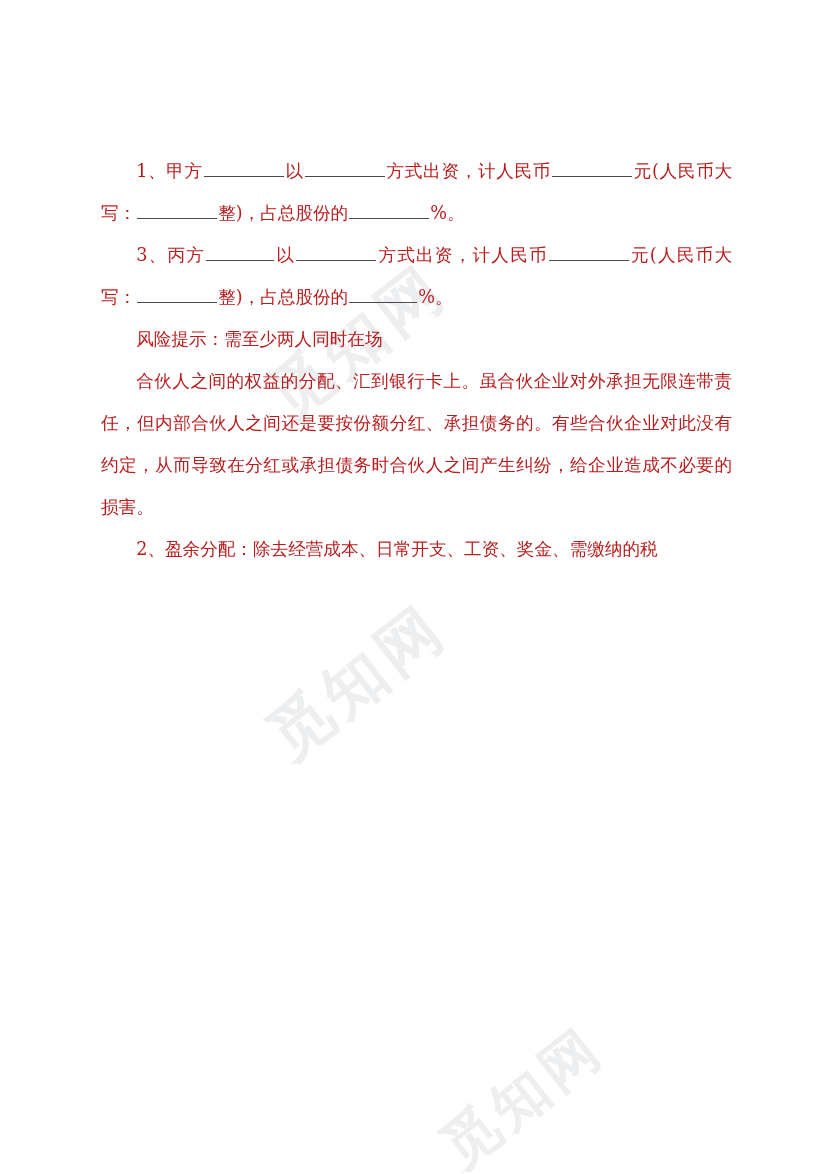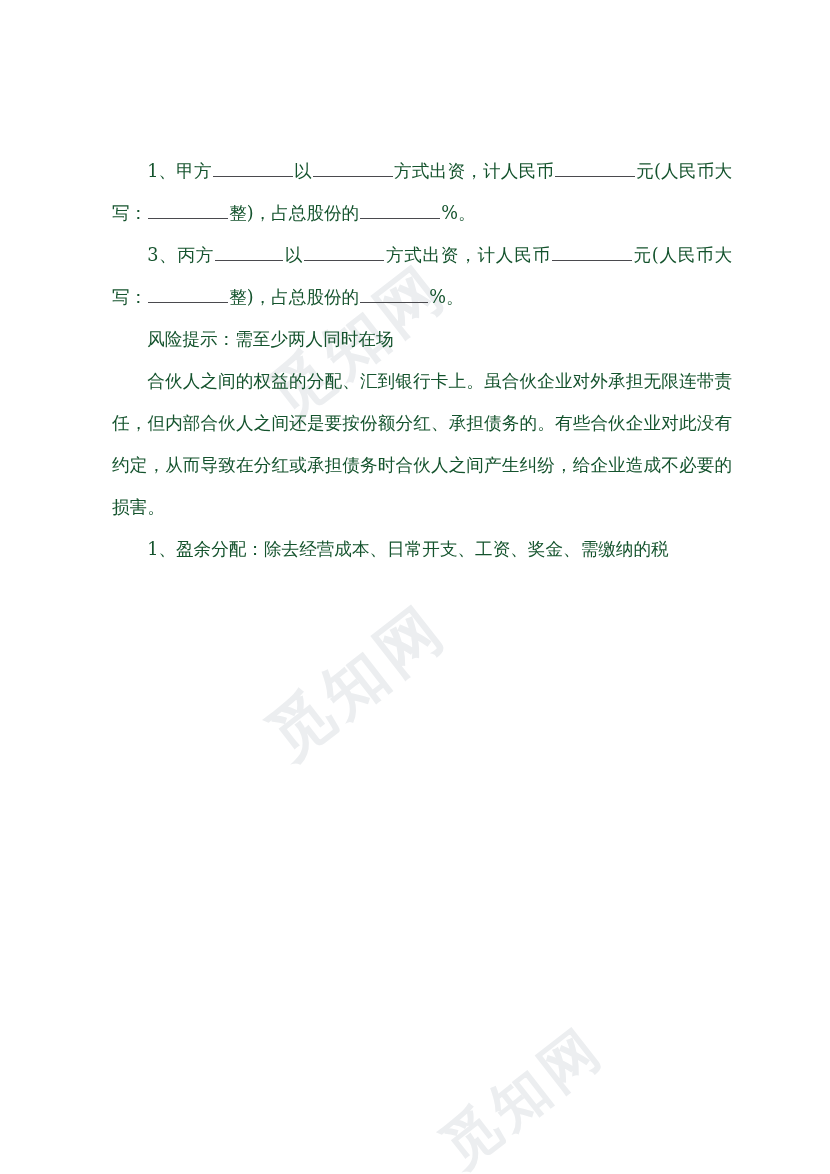--- a/index.html
+++ b/index.html
@@ -42,23 +42,23 @@
 
   
   .doc {
     position: absolute;
     left: 100px;
     top: 150px;
     width: 632px;
     z-index: 2;
   }
   p.para {
-    margin: 0 0 0 12px;
+    margin: 0 0 0 1px;
     padding: 0;
-    color: #14532d;
+    color: #b91c1c;
     font-size: 17.6px;
     line-height: 42px;
     text-align: justify;
     text-justify: inter-ideograph;
     text-indent: 2em;
     word-break: break-all;
     white-space: normal;
   }
   
   p.para.fill { letter-spacing: 0px; }
@@ -84,16 +84,16 @@
     <div class="wm wm-a">觅知网</div>
     <div class="wm wm-b">觅知网</div>
     <div class="wm wm-c">觅知网</div>
   </div>
 
   <div class="doc" id="doc-body">
       <p class="para fill">1、甲方<span class="blank b-lg"></span>以<span class="blank b-lg"></span>方式出资，计人民币<span class="blank b-lg"></span>元(人民币大写：<span class="blank b-lg"></span>整)，占总股份的<span class="blank b-lg"></span>%。</p>
       <p class="para fill">3、丙方<span class="blank b-md"></span>以<span class="blank b-lg"></span>方式出资，计人民币<span class="blank b-lg"></span>元(人民币大写：<span class="blank b-lg"></span>整)，占总股份的<span class="blank b-md"></span>%。</p>
       <p class="para fill">风险提示：需至少两人同时在场</p>
       <p class="para fill">合伙人之间的权益的分配、汇到银行卡上。虽合伙企业对外承担无限连带责任，但内部合伙人之间还是要按份额分红、承担债务的。有些合伙企业对此没有约定，从而导致在分红或承担债务时合伙人之间产生纠纷，给企业造成不必要的损害。</p>
-      <p class="para fill">1、盈余分配：除去经营成本、日常开支、工资、奖金、需缴纳的税</p>
+      <p class="para fill">2、盈余分配：除去经营成本、日常开支、工资、奖金、需缴纳的税</p>
     </div>
 
 </div>
 
 </body></html>

